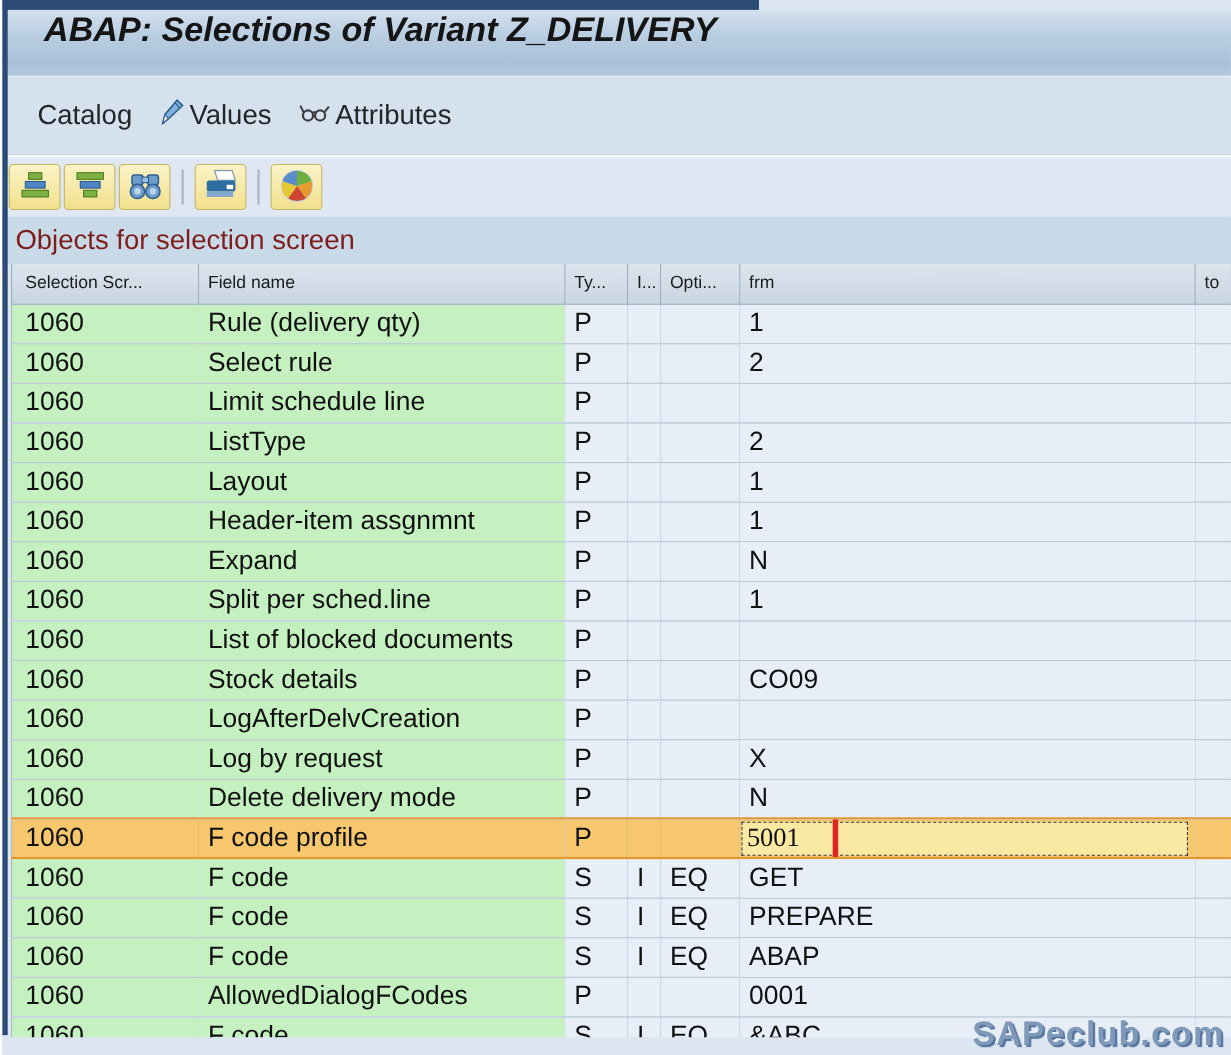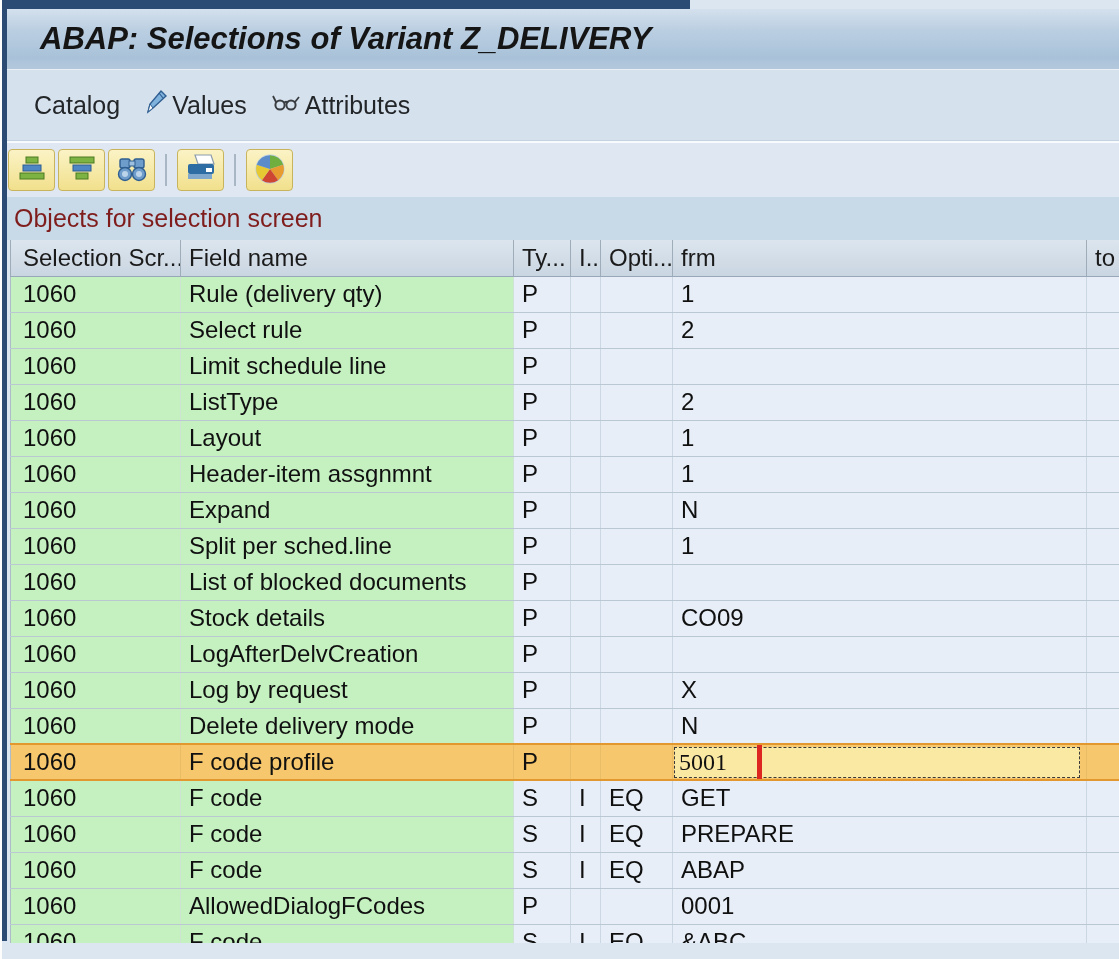--- a/index.html
+++ b/index.html
@@ -6,40 +6,40 @@
   html,body { width:1119px; height:959px; overflow:hidden; }
   body { font-family:"Liberation Sans","DejaVu Sans",sans-serif; background:#DCE6F1; }
   .screen { position:relative; width:1119px; height:959px; background:#DCE6F1; overflow:hidden; }
 
   .edge-white { position:absolute; left:0; top:0; width:2px; height:100%; background:#FDFDFD; z-index:9; }
   .top-strip  { position:absolute; left:2px; top:0; width:688px; height:9px; background:#2B4A74; z-index:8; }
   .left-strip { position:absolute; left:2px; top:0; width:5px; height:941px; background:#2B4A74; z-index:8; }
 
   .titlebar { position:absolute; left:0; top:9px; width:1119px; height:61px;
     background:linear-gradient(#D4E0ED 0%, #BBCFE2 35%, #A9C2D9 80%, #B3C8DC 100%);
-    border-bottom:1px solid #E9EFF5; display:flex; align-items:center; }
+    border-bottom:1px solid #E9EFF5; display:flex; }
   .titlebar h1 { padding-left:40px; font-size:31px; font-weight:bold; font-style:italic; color:#151515; letter-spacing:0px; }
 
   .menubar { position:absolute; left:0; top:70px; width:1119px; height:71px; background:#D6E1EE;
     border-bottom:1px solid #C5D2E0; display:flex; align-items:center; gap:24px; padding-left:34px; }
   .menu-item { display:flex; align-items:center; gap:4px; font-size:25px; color:#232629; cursor:default; }
 
   .iconbar { position:absolute; left:0; top:141px; width:1119px; height:56px; background:#DFE8F2;
     border-top:2px solid #F7FAFD; display:flex; align-items:center; padding-left:8px; gap:3px; }
   .tool-btn { width:47px; height:42px; background:linear-gradient(#FBF3C6,#F1E08C);
     border:1px solid #C9B45E; border-radius:4px; display:flex; align-items:center; justify-content:center; }
   .tool-sep { width:2px; height:32px; background:#A9B6C3; margin:0 7px; }
 
   .section-header { position:absolute; left:0; top:197px; width:1119px; height:43px; background:#C8DAE8;
     font-size:25px; color:#7f1d1d; display:flex; align-items:center; padding-left:14px; }
 
   .table-wrap { position:absolute; left:10px; top:240px; width:1109px; height:703px; overflow:hidden; }
   table { border-collapse:collapse; table-layout:fixed; width:1109px; }
   col.c1{width:170px} col.c2{width:333px} col.c3{width:57px} col.c4{width:30px} col.c5{width:72px} col.c6{width:414px} col.c7{width:33px}
-  th { height:36px; background:linear-gradient(#DCE5EE,#C9D5E1); font-size:24px; font-weight:normal; color:#1A1A1A;
+  th { height:36px; background:linear-gradient(#DCE5EE,#C9D5E1); font-size:16px; font-weight:normal; color:#1A1A1A;
     text-align:left; padding-left:8px; border-right:1px solid #9FACBA; border-bottom:1px solid #98A8B8;
     white-space:nowrap; overflow:hidden; }
   th:first-child { padding-left:12px; border-left:1px solid #9FACBA; }
   td { height:36px; font-size:24px; color:#101010; white-space:nowrap; overflow:hidden;
     border-bottom:1px solid #BAC8D4; border-right:1px solid #CBD7E3; padding-left:8px; }
   td.c-screen, td.c-field { background:#C5F1C1; border-right:1px solid #CFE3D2; }
   td.c-screen { padding-left:12px; border-left:1px solid #AEBCCA; }
   td.c-ty, td.c-i, td.c-opt, td.c-frm, td.c-to { background:#E7EEF7; }
   td.c-frm { position:relative; }
 
@@ -343,13 +343,14 @@
     <td class="c-ty">S</td>
     <td class="c-i">I</td>
     <td class="c-opt">EQ</td>
     <td class="c-frm">&amp;ABC</td>
     <td class="c-to"></td>
   </tr>
         </tbody>
     </table>
   </div>
 
+  <div class="watermark">SAPeclub.com</div>
 </div>
 
 </body></html>

